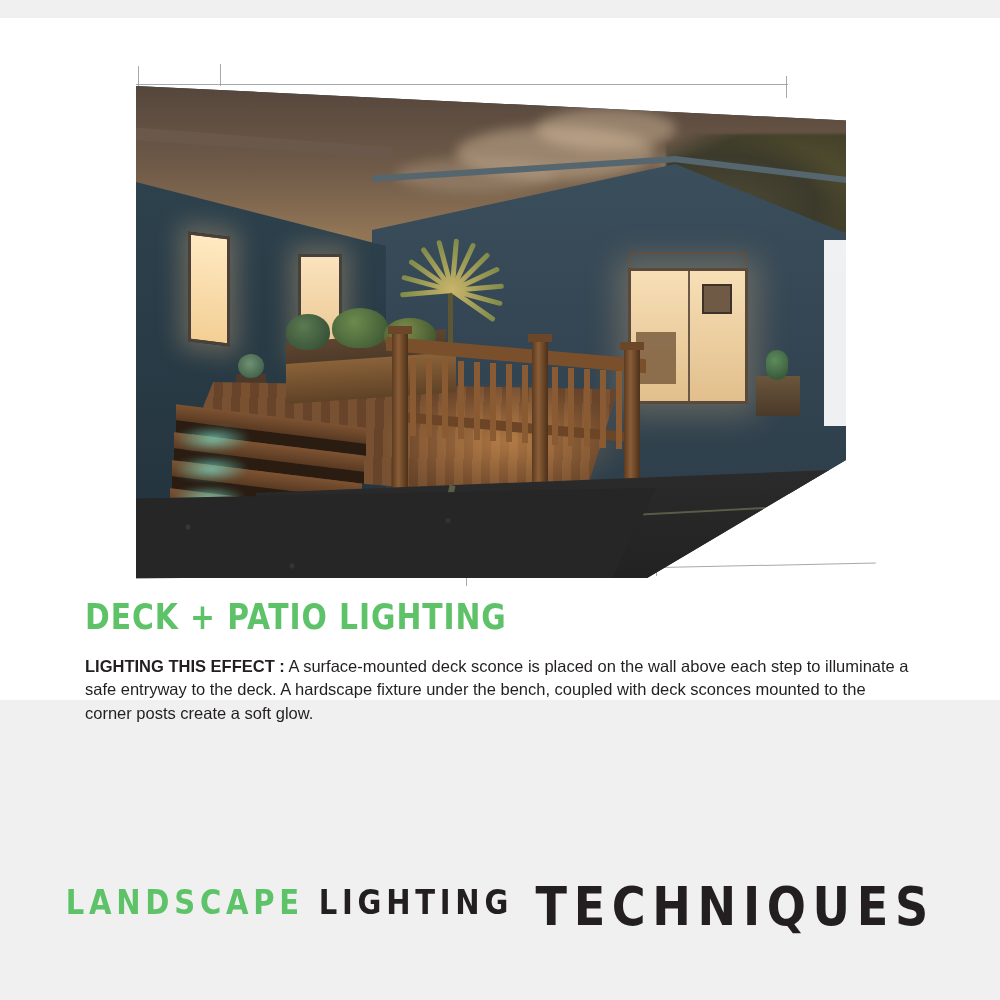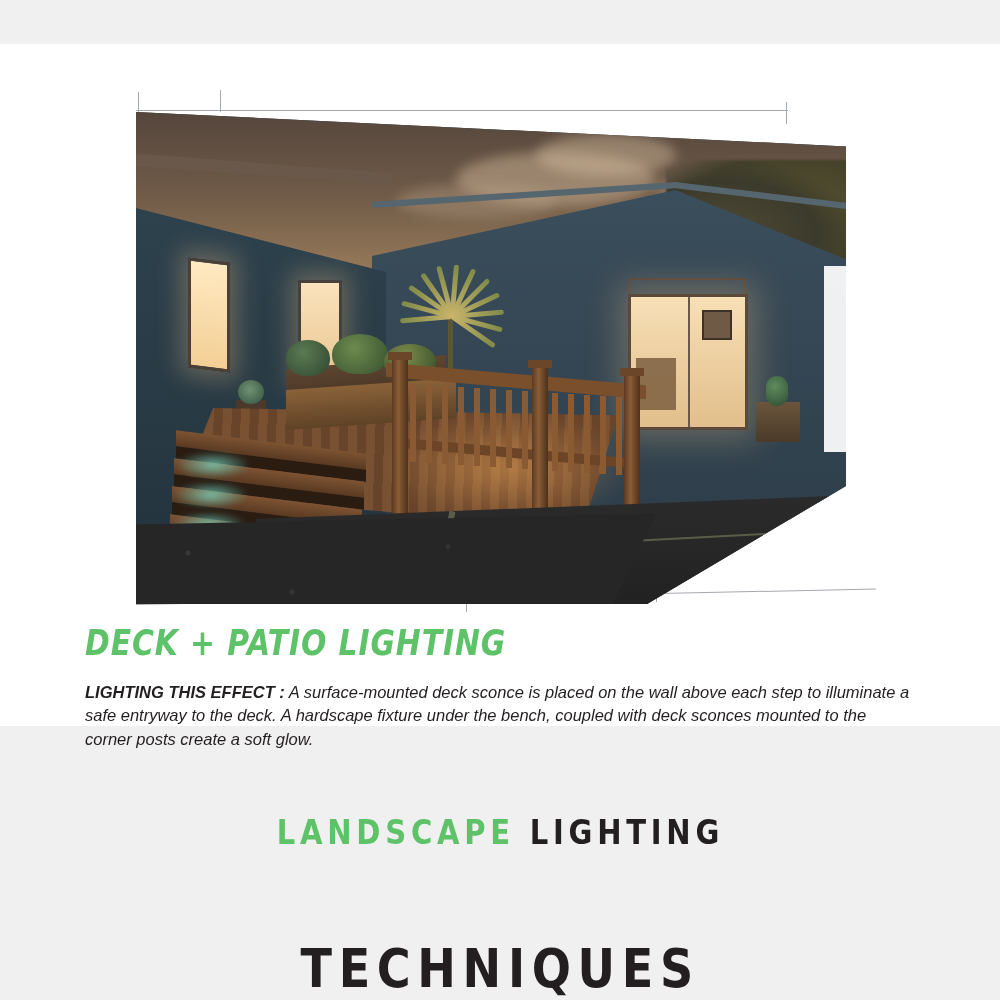--- a/index.html
+++ b/index.html
@@ -15,25 +15,24 @@
   }
   .page {
     position: relative;
     width: 1000px;
     height: 1000px;
     background: #f0f0f0;
   }
   .content-card {
     position: absolute;
     left: 0;
-    top: 44px;
+    top: 18px;
     width: 1000px;
     height: 682px;
     background: #ffffff;
-    font-style: italic;
   }
 
   
   .illustration {
     position: absolute;
     left: 136px;
     top: 38px;
     width: 748px;
     height: 530px;
     overflow: hidden;
@@ -371,23 +370,22 @@
 
   
   .footer {
     position: absolute;
     left: 0;
     top: 812px;
     width: 1000px;
     height: 188px;
     background: #f0f0f0;
     display: flex;
-    flex-direction: column;
     align-items: center;
-    justify-content: space-between;
+    justify-content: center;
   }
   .footer-line1 {
     font-family: "DejaVu Sans Condensed", "Liberation Sans Narrow", "Liberation Sans", sans-serif;
     font-size: 34px;
     letter-spacing: 5px;
     font-weight: 700;
     margin-bottom: 8px;
     transform: scaleX(0.95);
   }
   .footer-line1 .kw-green { color: #5ec268; }

